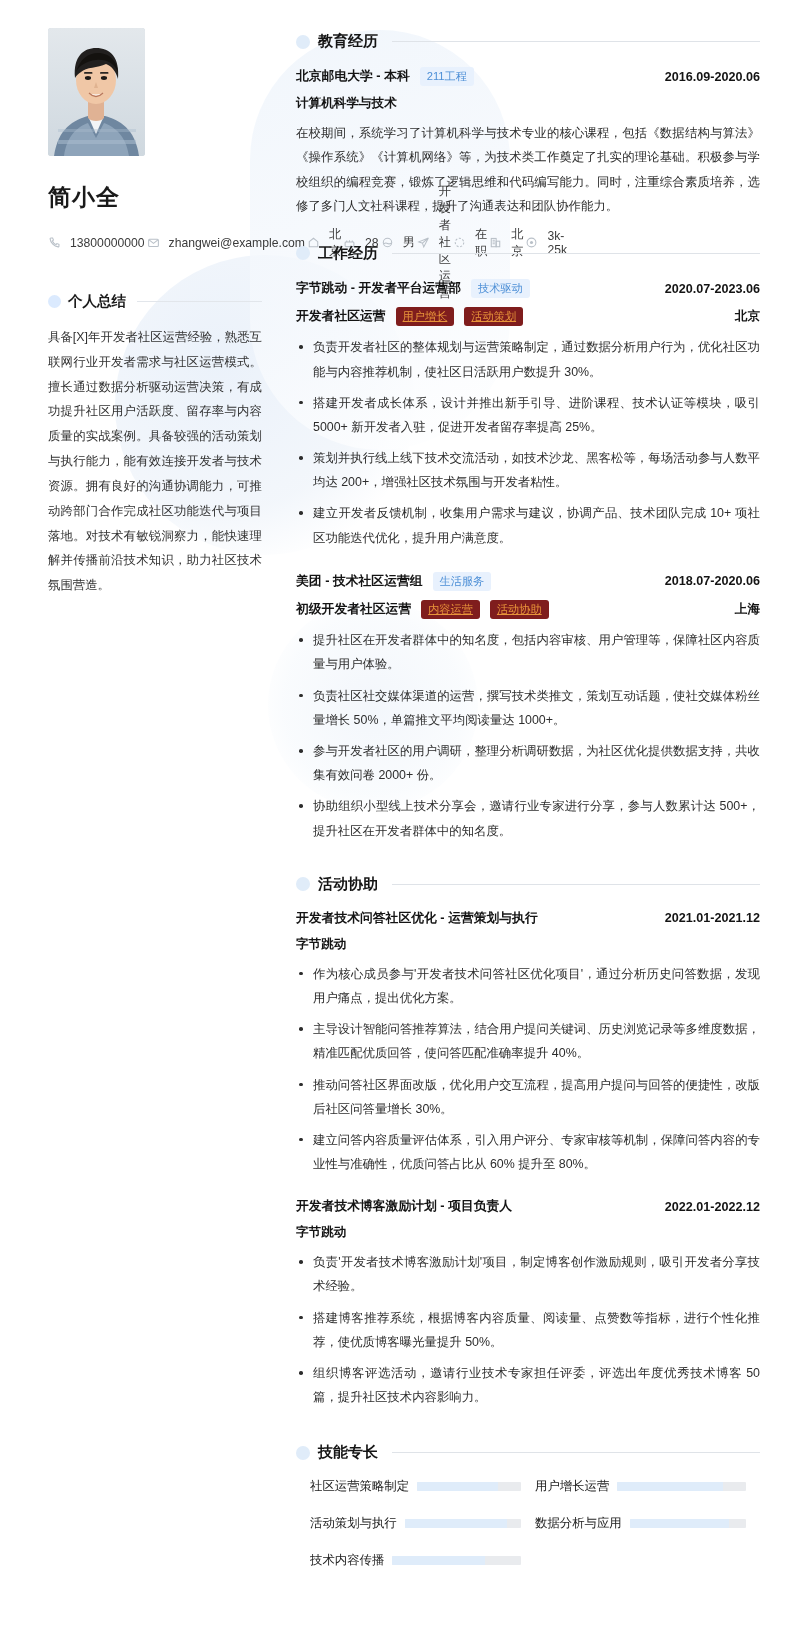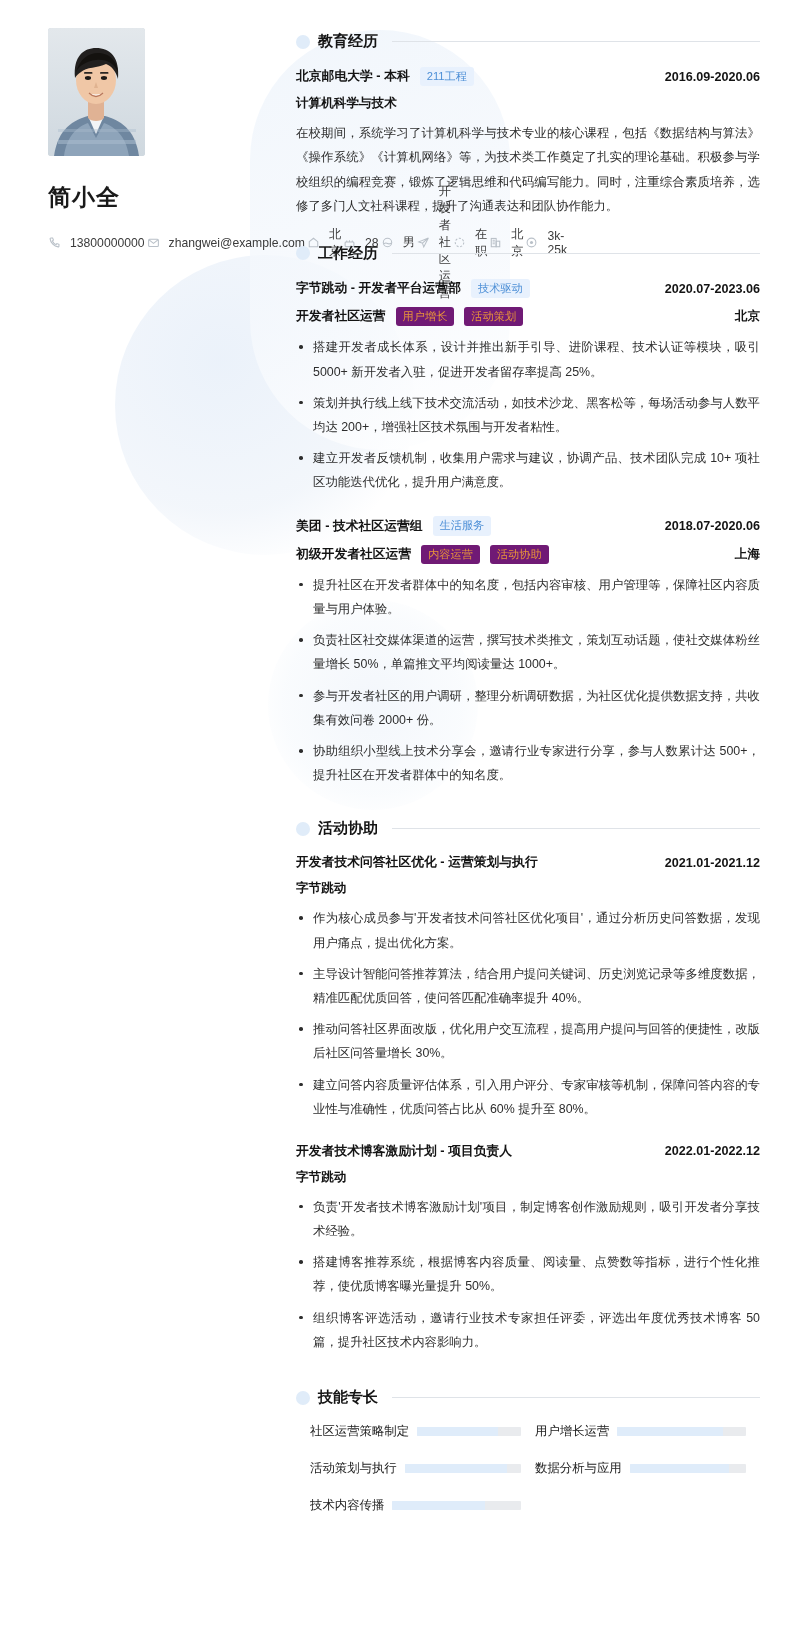--- a/index.html
+++ b/index.html
@@ -189,21 +189,21 @@
 
   .tag {
     display: inline-block;
     font-size: 11.2px;
     line-height: 1;
     padding: 4px 7px;
     border-radius: 3px;
     white-space: nowrap;
   }
   .tag-blue { background: #e8f1fd; color: #4d8fd6; }
-  .tag-orange { background: #701a75; color: #e8943a; }
+  .tag-orange { background: #7f1d1d; color: #e8943a; text-decoration: underline; }
 
   .sub {
     font-size: 12.6px;
     font-weight: bold;
     color: #141414;
     margin-bottom: 9px;
   }
 
   .desc {
     font-size: 12.4px;
@@ -398,20 +398,28 @@
           <span class="ico">
               <svg viewBox="0 0 16 16" fill="none" stroke="currentColor" stroke-width="1.3">
                 <circle cx="8" cy="8" r="5.4"></circle>
                 <circle cx="8" cy="8" r="1.9" fill="currentColor" stroke="none"></circle>
               </svg>
             </span>
           <span>3k-25k</span>
         </div>
       </div>
 
+      <div class="side-section">
+        <div class="side-head">
+          <span class="dot"></span>
+          <span class="txt">个人总结</span>
+          <span class="rule"></span>
+        </div>
+        <div class="summary-text">具备[X]年开发者社区运营经验，熟悉互联网行业开发者需求与社区运营模式。擅长通过数据分析驱动运营决策，有成功提升社区用户活跃度、留存率与内容质量的实战案例。具备较强的活动策划与执行能力，能有效连接开发者与技术资源。拥有良好的沟通协调能力，可推动跨部门合作完成社区功能迭代与项目落地。对技术有敏锐洞察力，能快速理解并传播前沿技术知识，助力社区技术氛围营造。</div>
+      </div>
     </aside>
 
     <main class="main">
 
       <section class="section">
         <div class="sec-head">
           <span class="dot"></span>
           <span class="txt">教育经历</span>
           <span class="rule"></span>
         </div>
@@ -446,20 +454,21 @@
           </div>
           <div class="row">
             <div class="row-left">
               <span class="role">开发者社区运营</span>
               <span class="tag tag-orange">用户增长</span>
               <span class="tag tag-orange">活动策划</span>
             </div>
             <span class="meta">北京</span>
           </div>
           <ul class="bullets">
+            <li>负责开发者社区的整体规划与运营策略制定，通过数据分析用户行为，优化社区功能与内容推荐机制，使社区日活跃用户数提升 30%。</li>
             <li>搭建开发者成长体系，设计并推出新手引导、进阶课程、技术认证等模块，吸引 5000+ 新开发者入驻，促进开发者留存率提高 25%。</li>
             <li>策划并执行线上线下技术交流活动，如技术沙龙、黑客松等，每场活动参与人数平均达 200+，增强社区技术氛围与开发者粘性。</li>
             <li>建立开发者反馈机制，收集用户需求与建议，协调产品、技术团队完成 10+ 项社区功能迭代优化，提升用户满意度。</li>
           </ul>
         </div>
 
         <div class="entry" style="margin-top:22px;">
           <div class="row">
             <div class="row-left">
               <span class="org">美团 - 技术社区运营组</span>

